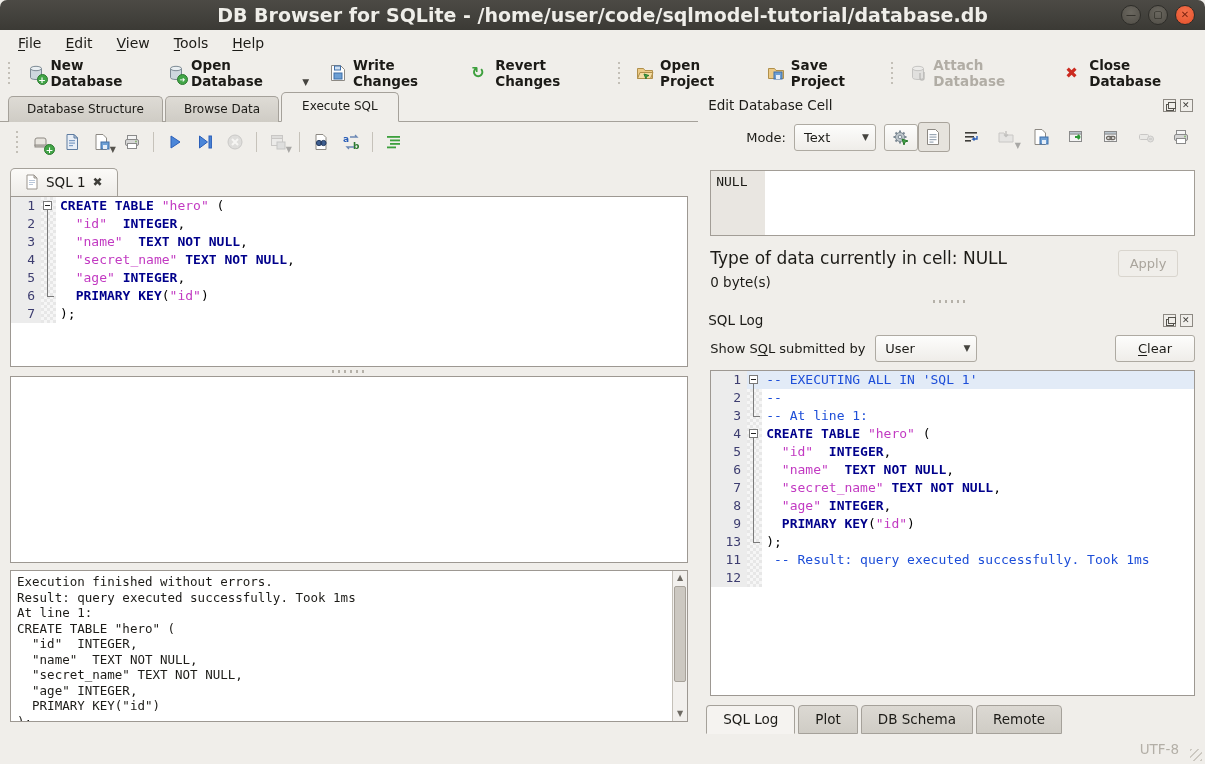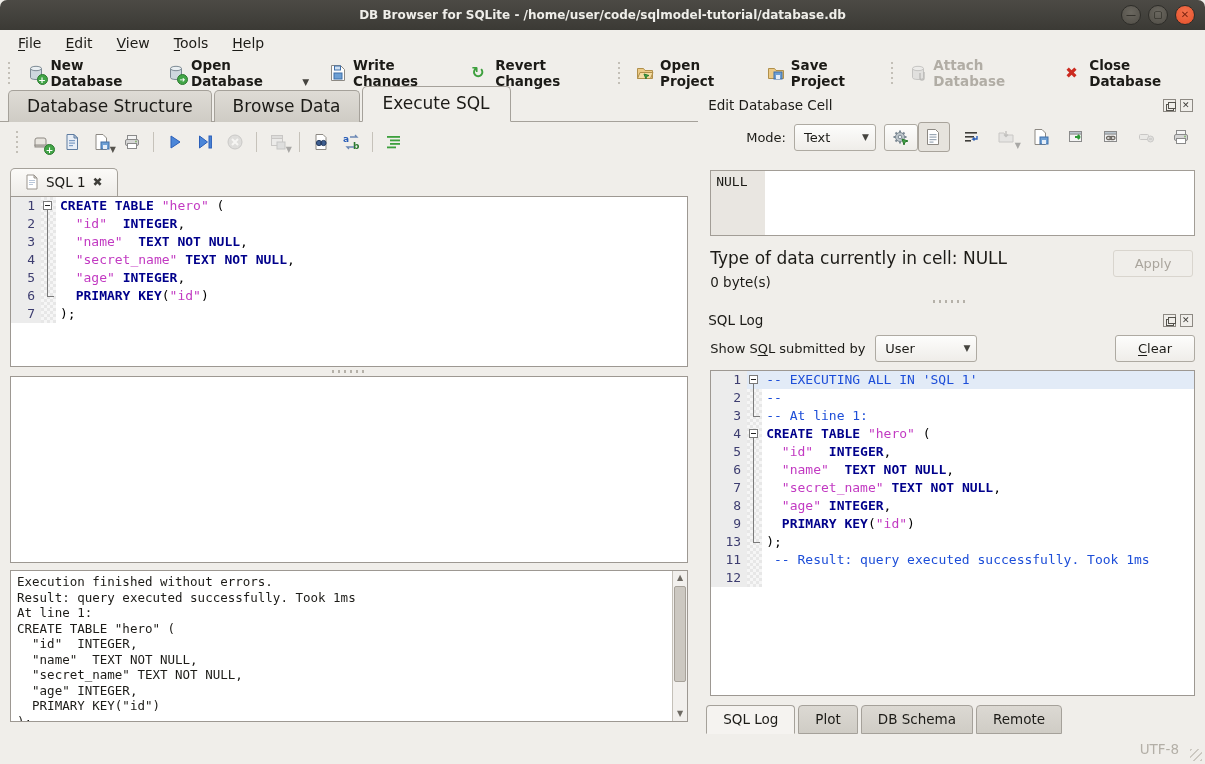--- a/index.html
+++ b/index.html
@@ -8,21 +8,21 @@
     width:1205px; height:764px; position:relative; overflow:hidden;
     background:#f0eeea; font-family:"DejaVu Sans","Liberation Sans",sans-serif;
     font-size:13px; color:#1c1b17;
   }
   
   .titlebar {
     height:30px; background:linear-gradient(#4c4a45,#3b3a35);
     border-radius:7px 7px 0 0; display:flex; align-items:center;
     padding:0 8px; position:relative;
   }
-  .win-title { flex:1; text-align:center; color:#efeee9; font-weight:bold; font-size:12px; }
+  .win-title { flex:1; text-align:center; color:#efeee9; font-weight:bold; font-size:19px; }
   .win-buttons { position:absolute; right:10px; top:5px; display:flex; gap:7px; }
   .win-btn {
     width:20px; height:20px; border-radius:50%; display:flex; align-items:center; justify-content:center;
     background:radial-gradient(circle at 50% 35%, #6a675f, #504d46); border:1px solid #2e2d29;
     color:#26251f; font-size:10px; line-height:1; cursor:default;
   }
   .win-btn.close { background:radial-gradient(circle at 50% 35%, #f4724d, #e4502a); color:#7e2410; }
   .win-btn span { transform:translateY(-0.5px); }
   
   .menubar { height:26px; display:flex; align-items:center; padding:0 6px; background:#f0eeea; font-size:14px; }
@@ -42,21 +42,21 @@
     font:bold 9px/11px "DejaVu Sans",sans-serif; text-align:center; color:#fff; }
   .badge.green { background:#42a547; border:1px solid #2c7a30; }
   .glyph { font-weight:bold; }
   
   .main-row { display:flex; height:644px; }
   .left-col { width:702px; display:flex; flex-direction:column; }
   .right-col { flex:1; display:flex; flex-direction:column; padding:2px 10px 0 6px; }
   .main-tabs { height:32px; display:flex; align-items:flex-end; padding-left:8px; border-bottom:1px solid #a5a19a; }
   .main-tab {
     padding:5px 18px 6px; border:1px solid #a5a19a; border-bottom:none; border-radius:5px 5px 0 0;
-    background:linear-gradient(#dedbd5,#cfccc5); margin-right:2px; font-size:17px; position:relative; top:1px;
+    background:linear-gradient(#dedbd5,#cfccc5); margin-right:2px; font-size:12px; position:relative; top:1px;
   }
   .main-tab.active { background:#f0eeea; padding:6px 20px 8px; top:1px; z-index:2; border-bottom:1px solid #f0eeea; }
   .tab-page { flex:1; padding:0 10px; display:flex; flex-direction:column; }
   
   .sql-toolbar { height:40px; display:flex; align-items:center; gap:4px; }
   .sq-btn { width:26px; height:26px; display:flex; align-items:center; justify-content:center; position:relative; }
   .sq-btn.disabled { opacity:.45; filter:grayscale(.8); }
   .sq-sep { width:1px; height:20px; background:#c6c2ba; margin:0 4px; }
   .sq-caret { position:absolute; right:-1px; bottom:1px; font-size:8px; color:#55534d; }
   
@@ -119,21 +119,21 @@
   .btn.disabled { border-color:#d9d5ce; background:#f0eeea; color:#aaa59d; }
   .cell-icons { margin-left:auto; display:flex; align-items:center; gap:7px; }
   .ci-btn { width:28px; height:28px; display:flex; align-items:center; justify-content:center; position:relative; }
   .ci-btn.checked { border:1px solid #a8a39b; border-radius:3px; background:#e6e3dd; width:32px; height:30px; }
   .ci-btn.disabled { opacity:.45; filter:grayscale(.9); }
   .null-box { height:66px; margin:12px 0 0 6px; border:1px solid #a29d96; background:#fff; display:flex; }
   .null-gutter { width:54px; background:#e9e6e1; font:13px/16px "DejaVu Sans Mono","Liberation Mono",monospace; padding:3px 0 0 5px; }
   .cell-info-row { margin:12px 0 0 6px; position:relative; height:46px; }
   .cell-info-row .line1 { font-size:17px; }
   .cell-info-row .line2 { font-size:13.5px; margin-top:6px; }
-  .apply-btn { position:absolute; right:2px; top:2px; width:80px; }
+  .apply-btn { position:absolute; right:17px; top:2px; width:60px; }
   .filter-row { height:36px; display:flex; align-items:center; padding-left:6px; gap:10px; }
   .filter-row .grow { flex:1; }
   #log-combo { width:102px; justify-content:space-between; }
   #clear-btn { width:80px; }
   .log-frame { border:1px solid #9d9892; background:#fff; margin:4px 0 0 6px; flex:1; overflow:hidden; }
   .bottom-tabs { height:30px; margin-top:8px; display:flex; align-items:flex-end; padding-left:2px; }
   .bottom-tab { padding:5px 16px 6px; border:1px solid #a5a19a; border-radius:4px 4px 0 0; margin-right:3px;
     background:linear-gradient(#dcd9d3,#cfccc5); font-size:13.5px; border-bottom:1px solid #a5a19a; }
   .bottom-tab.active { background:#f5f3f0; border-bottom:1px solid #f5f3f0; }
   

